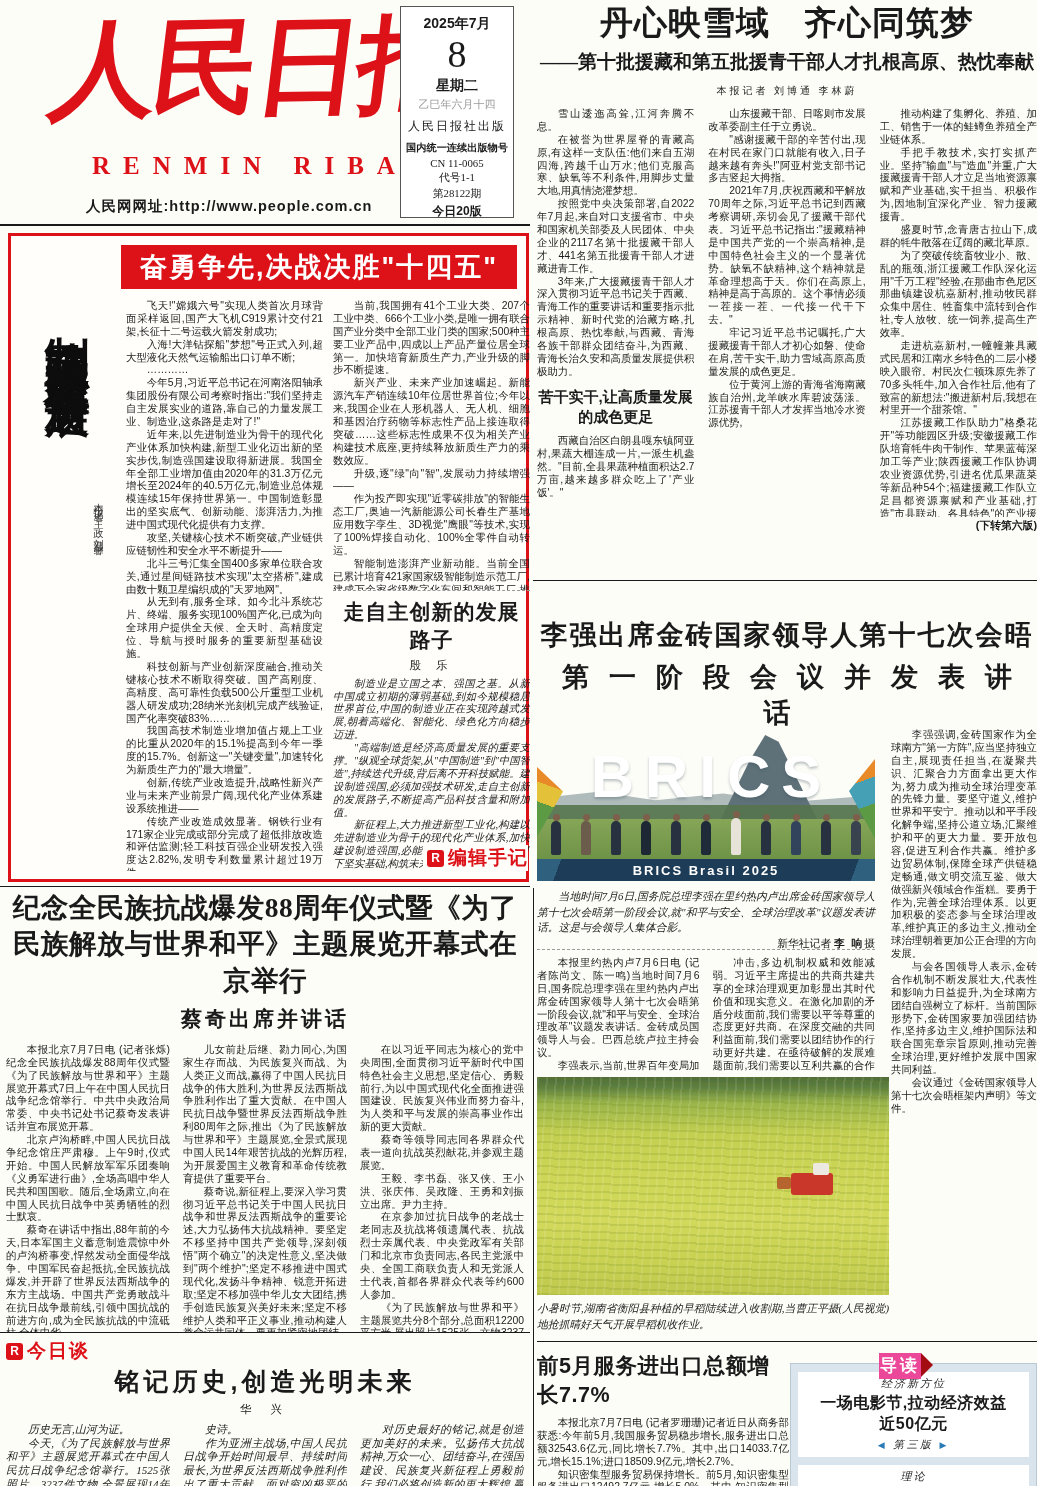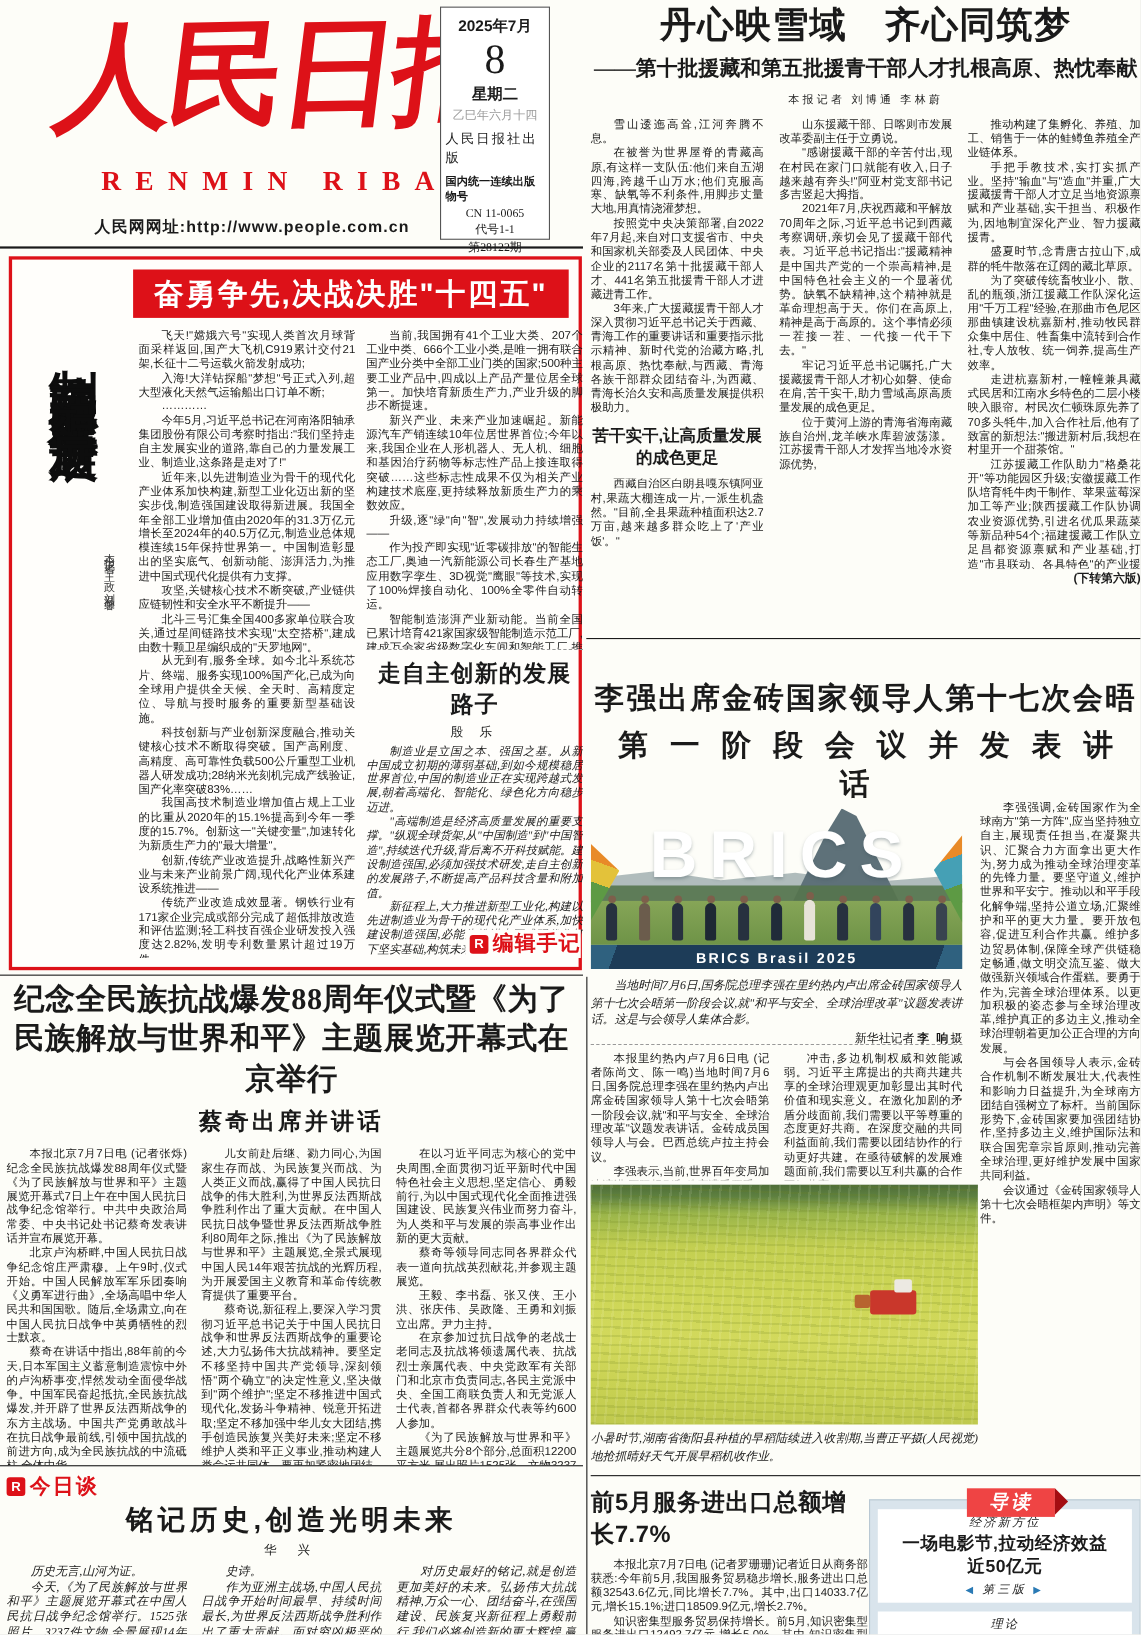--- a/index.html
+++ b/index.html
@@ -9,21 +9,21 @@
   .serif{font-family:"Liberation Serif","DejaVu Serif",serif;}
   .bt p{margin:0;text-indent:2em;font-size:10.8px;line-height:1.26;text-align:justify;}
   .bt.small p{font-size:10.4px;line-height:1.24;}
   .rule{background:#1a1a1a;}
   
   .logo{left:52px;top:2px;font-size:106px;font-weight:900;color:#dd1118;letter-spacing:-4px;
         transform:skewX(-8deg) rotate(-1deg);font-family:"Liberation Serif",serif;line-height:1.25;}
   .logo-latin{left:92px;top:152px;font-size:25px;font-weight:700;color:#dd1118;letter-spacing:13px;
         font-family:"Liberation Serif",serif;}
   .website{left:86px;top:197px;font-size:14.5px;font-weight:700;letter-spacing:1px;}
-  .datebox{left:400px;top:6px;width:100px;height:212px;border:1px solid #555;background:#fff;
+  .datebox{left:400px;top:6px;width:114px;height:212px;border:1px solid #555;background:#fff;
         display:flex;flex-direction:column;align-items:center;padding:8px 4px;box-sizing:border-box;gap:2px;}
   .db-month{font-size:14px;font-weight:700;}
   .db-day{font-size:38px;font-family:"Liberation Serif",serif;line-height:1.05;}
   .db-week{font-size:14px;font-weight:700;}
   .db-lunar{font-size:11px;color:#9a9a9a;margin-bottom:4px;}
   .db-pub{font-size:12px;letter-spacing:2px;font-family:"Liberation Serif",serif;margin-bottom:4px;}
   .db-issn-label{font-size:10.2px;font-weight:700;}
   .db-line{font-size:10.8px;font-family:"Liberation Serif",serif;}
   .db-pages{font-size:12px;font-weight:700;}
   
@@ -125,22 +125,22 @@
   .harvester::after{content:"";position:absolute;left:-14px;top:4px;width:14px;height:12px;background:#b7652f;border-radius:2px;}
   .rice-caption{left:0;top:684px;width:352px;font-size:10.8px;line-height:1.45;
         font-style:italic;font-family:"Liberation Serif",serif;text-align:justify;}
   .rice-caption .cap{text-indent:2em;display:inline;}
   .rice-credit{font-style:italic;font-family:"Liberation Serif",serif;float:right;}
   
   .svc{left:0;top:734px;width:252px;height:152px;overflow:hidden;}
   .svc-hl{font-size:21.5px;font-weight:900;letter-spacing:0.5px;margin-bottom:8px;}
   
   .guide{left:253px;top:746px;width:247px;height:140px;background:#d9e4ec;border:1px solid #b9c8d3;box-sizing:border-box;}
-  .guide-tab{position:absolute;left:88px;top:-11px;background:#ef4444;color:#fff;font-weight:900;
-        font-size:17px;letter-spacing:3px;padding:1px 20px 2px;font-style:italic;}
+  .guide-tab{position:absolute;left:88px;top:-11px;background:#ec4899;color:#fff;font-weight:900;
+        font-size:17px;letter-spacing:3px;padding:1px 1px 2px;}
   .guide-tab::after{content:"";position:absolute;right:-12px;top:0;border-style:solid;
         border-width:12px 0 12px 12px;border-color:transparent transparent transparent #a30d12;}
   .guide-card{background:#fff;margin:8px 7px 0;padding:4px 20px 5px;text-align:center;}
   .guide-kicker{font-size:11px;font-style:italic;font-family:"Liberation Serif",serif;letter-spacing:2px;}
   .guide-title1{font-size:16px;font-weight:900;margin-top:2px;letter-spacing:0.5px;}
   .guide-title2{font-size:14.8px;font-weight:900;margin-top:2px;}
   .guide-page{font-size:10.5px;font-family:"Liberation Serif",serif;font-style:italic;margin-top:3px;letter-spacing:3px;}
   .guide-page .arr{color:#2a7ab5;font-style:normal;font-size:9px;}
 </style>
 </head>

